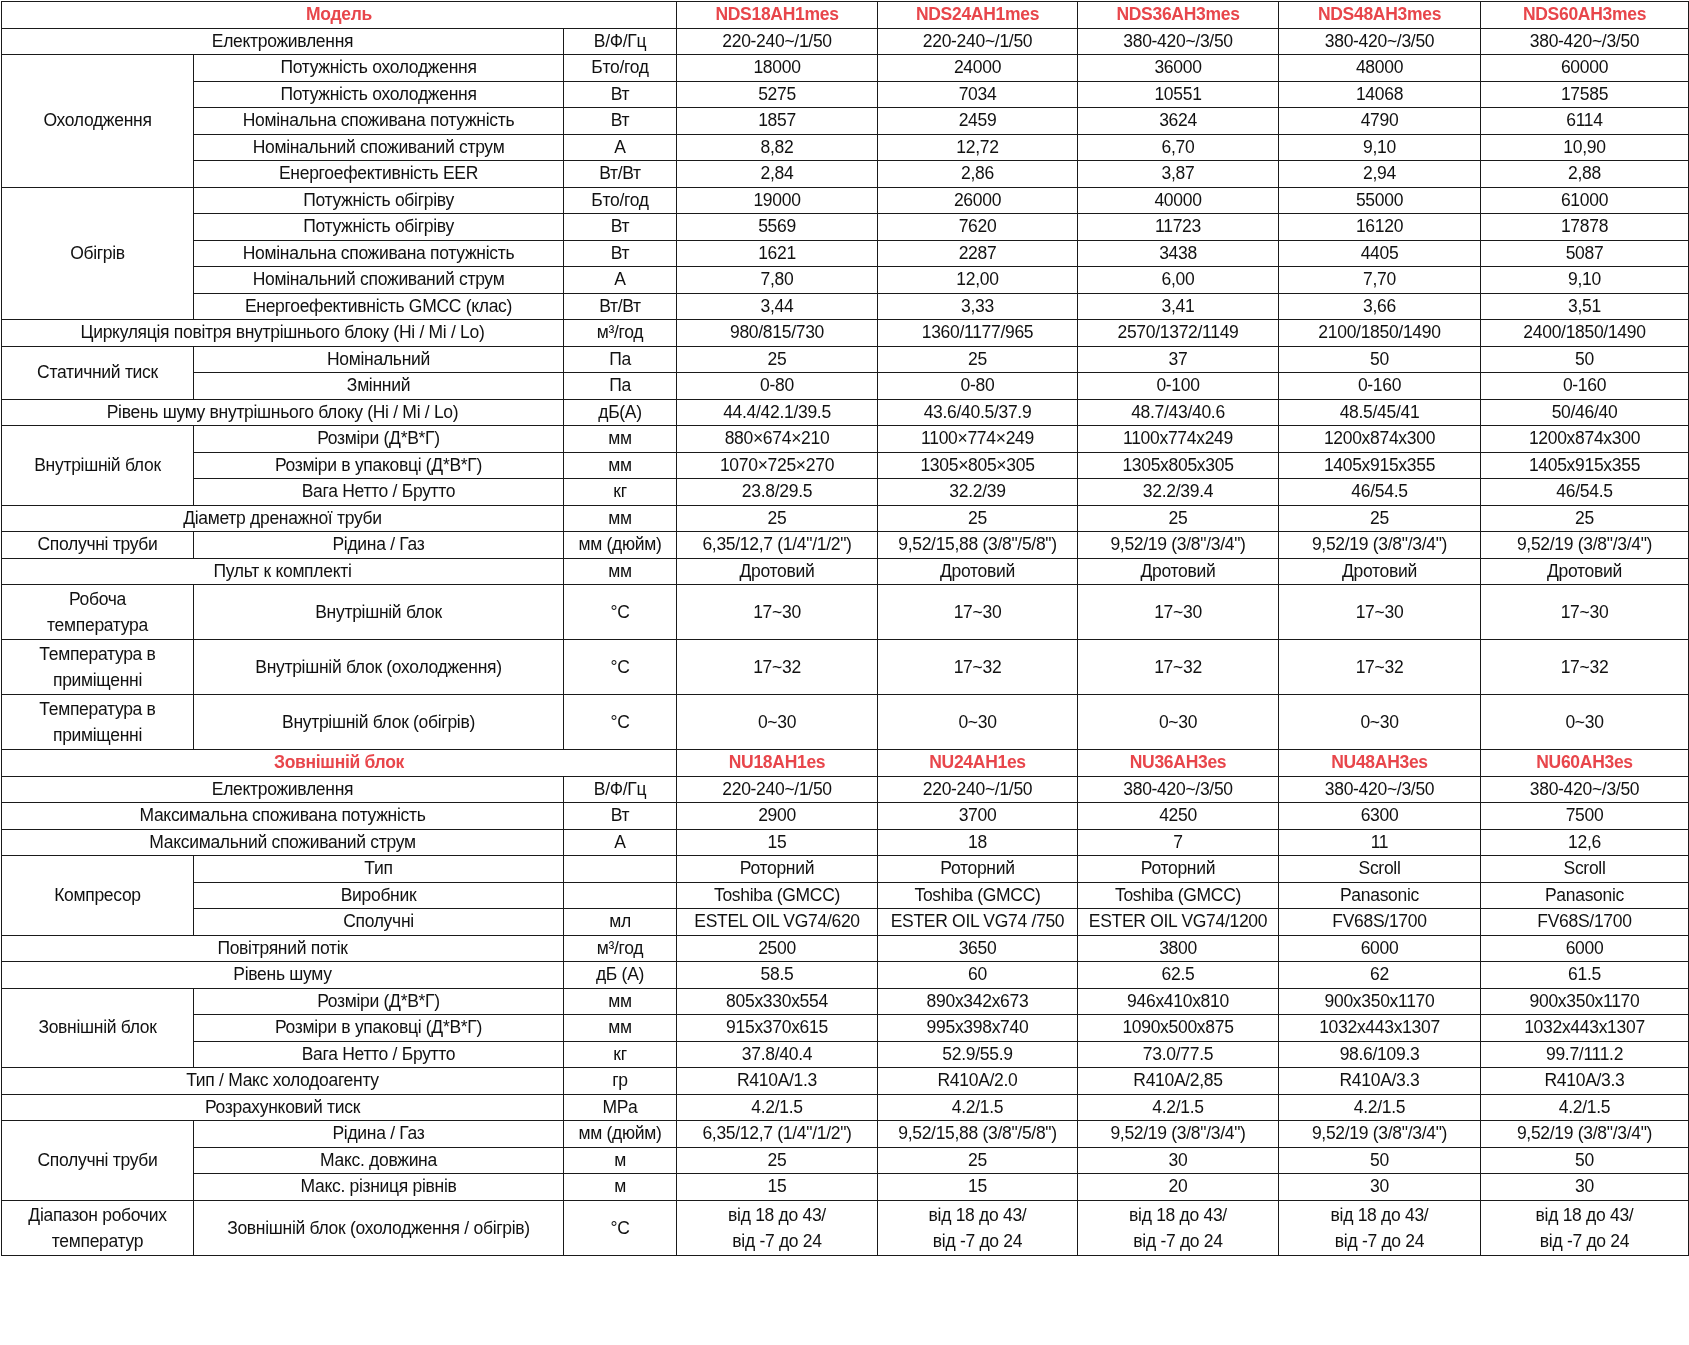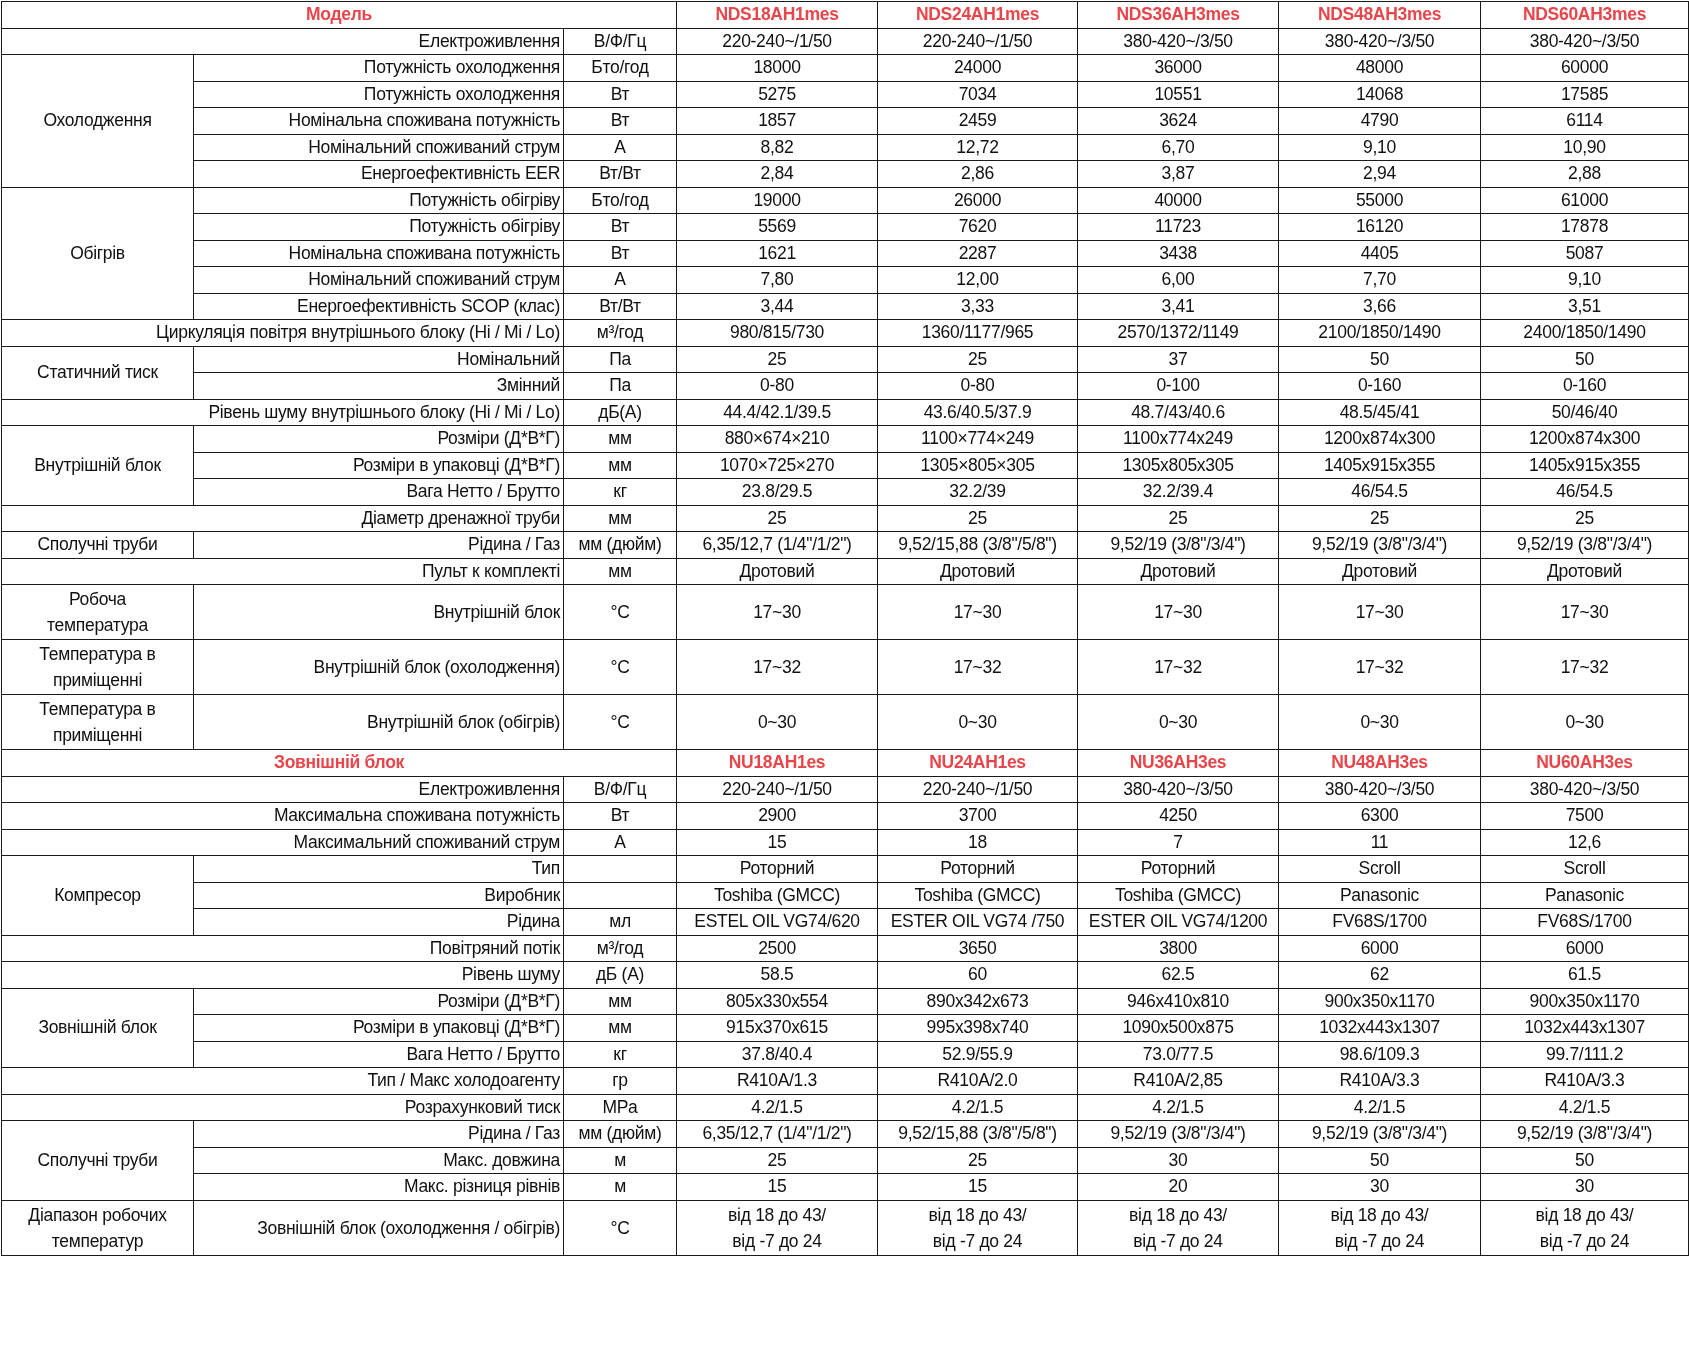--- a/index.html
+++ b/index.html
@@ -17,21 +17,21 @@
   table.spec td {
     border: 1.5px solid #1a1a1a;
     padding: 0 3px;
     height: 25.5px;
     line-height: 25px;
     white-space: nowrap;
     overflow: hidden;
     letter-spacing: -0.3px;
   }
   td.c { text-align: center; }
-  td.l { text-align: right; }
+  td.l { text-align: center; }
   td.hdr { color: #e8464b; font-weight: bold; text-align: center; }
   tr.tall td { height: 54px; line-height: 26px; }
   td.wrap { white-space: normal; line-height: 26px; }
 </style>
 </head>
 <body>
 
 <table class="spec">
   <colgroup>
     <col style="width:192px">
@@ -138,21 +138,21 @@
       <tr>
         <td class="l">Номінальний споживаний струм</td>
         <td class="c">А</td>
         <td class="c">7,80</td>
         <td class="c">12,00</td>
         <td class="c">6,00</td>
         <td class="c">7,70</td>
         <td class="c">9,10</td>
       </tr>
       <tr>
-        <td class="l">Енергоефективність SCOP (клас)</td>
+        <td class="l">Енергоефективність GMCC (клас)</td>
         <td class="c">Вт/Вт</td>
         <td class="c">3,44</td>
         <td class="c">3,33</td>
         <td class="c">3,41</td>
         <td class="c">3,66</td>
         <td class="c">3,51</td>
       </tr>
       <tr>
         <td class="l" colspan="2">Циркуляція повітря внутрішнього блоку (Hi / Mi / Lo)</td>
         <td class="c">м³/год</td>
@@ -324,21 +324,21 @@
       <tr>
         <td class="l">Виробник</td>
         <td class="c"></td>
         <td class="c">Toshiba (GMCC)</td>
         <td class="c">Toshiba (GMCC)</td>
         <td class="c">Toshiba (GMCC)</td>
         <td class="c">Panasonic</td>
         <td class="c">Panasonic</td>
       </tr>
       <tr>
-        <td class="l">Рідина</td>
+        <td class="l">Сполучні</td>
         <td class="c">мл</td>
         <td class="c">ESTEL OIL VG74/620</td>
         <td class="c">ESTER OIL VG74 /750</td>
         <td class="c">ESTER OIL VG74/1200</td>
         <td class="c">FV68S/1700</td>
         <td class="c">FV68S/1700</td>
       </tr>
       <tr>
         <td class="l" colspan="2">Повітряний потік</td>
         <td class="c">м³/год</td>

